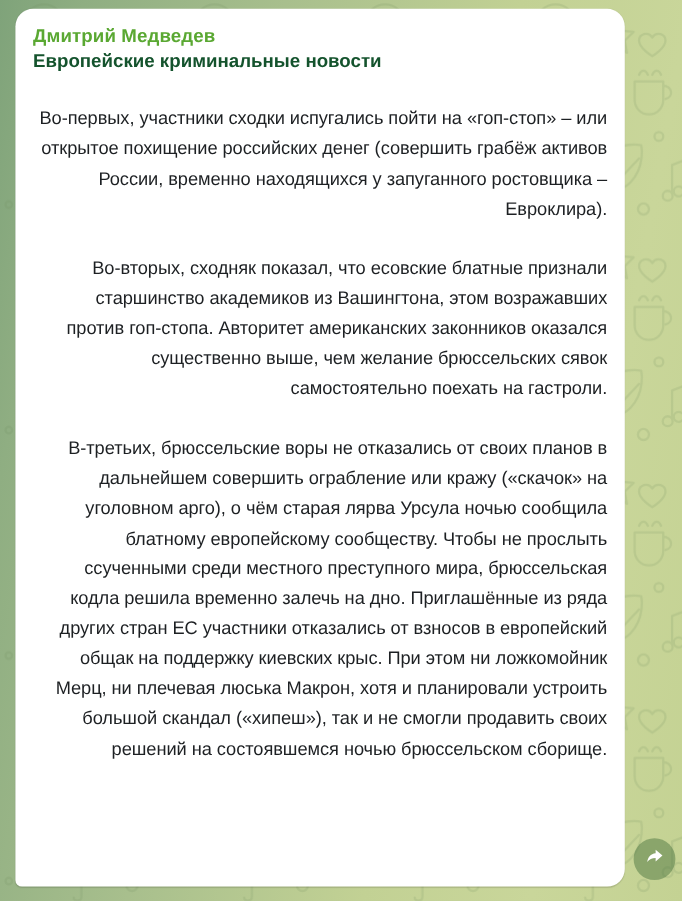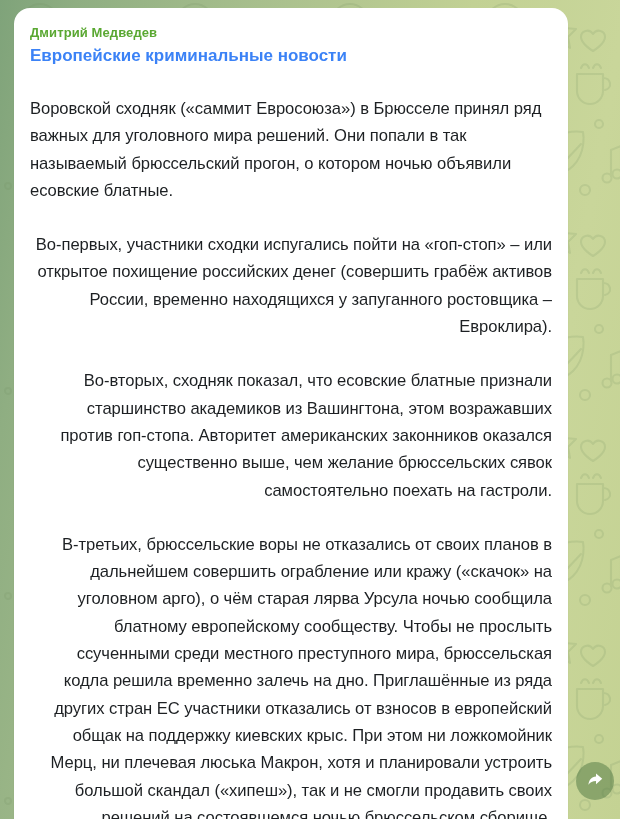--- a/index.html
+++ b/index.html
@@ -46,28 +46,28 @@
     background: #ffffff;
     border-radius: 16px;
     border-bottom-left-radius: 6px;
     box-shadow: 0 1px 1px rgba(0,0,0,.13);
     box-sizing: border-box;
     padding: 14px 16px 10px 16px;
   }
 
   .author-name {
     color: #5aa832;
-    font-size: 13px;
+    font-size: 17px;
     font-weight: bold;
     line-height: 21px;
     letter-spacing: .1px;
     margin: 0 0 1px 0;
   }
   .post-title {
-    color: #3b82f6;
+    color: #14532d;
     font-size: 17px;
     font-weight: bold;
     line-height: 23px;
     margin: 0;
   }
 
   .body-text {
     margin: 0;
     color: #1d2023;
     font-size: 16.6px;
@@ -138,21 +138,20 @@
     <rect width="620" height="819" fill="url(#doodles)"></rect>
   </svg>
 </div>
 
 <div id="message-bubble">
 
   <div class="author-name">Дмитрий Медведев</div>
 
   <div class="post-title">Европейские криминальные новости</div>
 
-  <p class="body-text para-first">Воровской сходняк («саммит Евросоюза») в Брюсселе принял ряд важных для уголовного мира решений. Они попали в так называемый брюссельский прогон, о котором ночью объявили есовские блатные.</p>
 
   <p class="body-text para">Во-первых, участники сходки испугались пойти на «гоп-стоп» – или открытое похищение российских денег (совершить грабёж активов России, временно находящихся у запуганного ростовщика – Евроклира).</p>
 
   <p class="body-text para">Во-вторых, сходняк показал, что есовские блатные признали старшинство академиков из Вашингтона, этом возражавших против гоп-стопа. Авторитет американских законников оказался существенно выше, чем желание брюссельских сявок самостоятельно поехать на гастроли.</p>
 
   <p class="body-text para">В-третьих, брюссельские воры не отказались от своих планов в дальнейшем совершить ограбление или кражу («скачок» на уголовном арго), о чём старая лярва Урсула ночью сообщила блатному европейскому сообществу. Чтобы не прослыть ссученными среди местного преступного мира, брюссельская кодла решила временно залечь на дно. Приглашённые из ряда других стран ЕС участники отказались от взносов в европейский общак на поддержку киевских крыс. При этом ни ложкомойник Мерц, ни плечевая люська Макрон, хотя и планировали устроить большой скандал («хипеш»), так и не смогли продавить своих решений на состоявшемся ночью брюссельском сборище.</p>
 
 </div>
 
 <div id="share-button">

